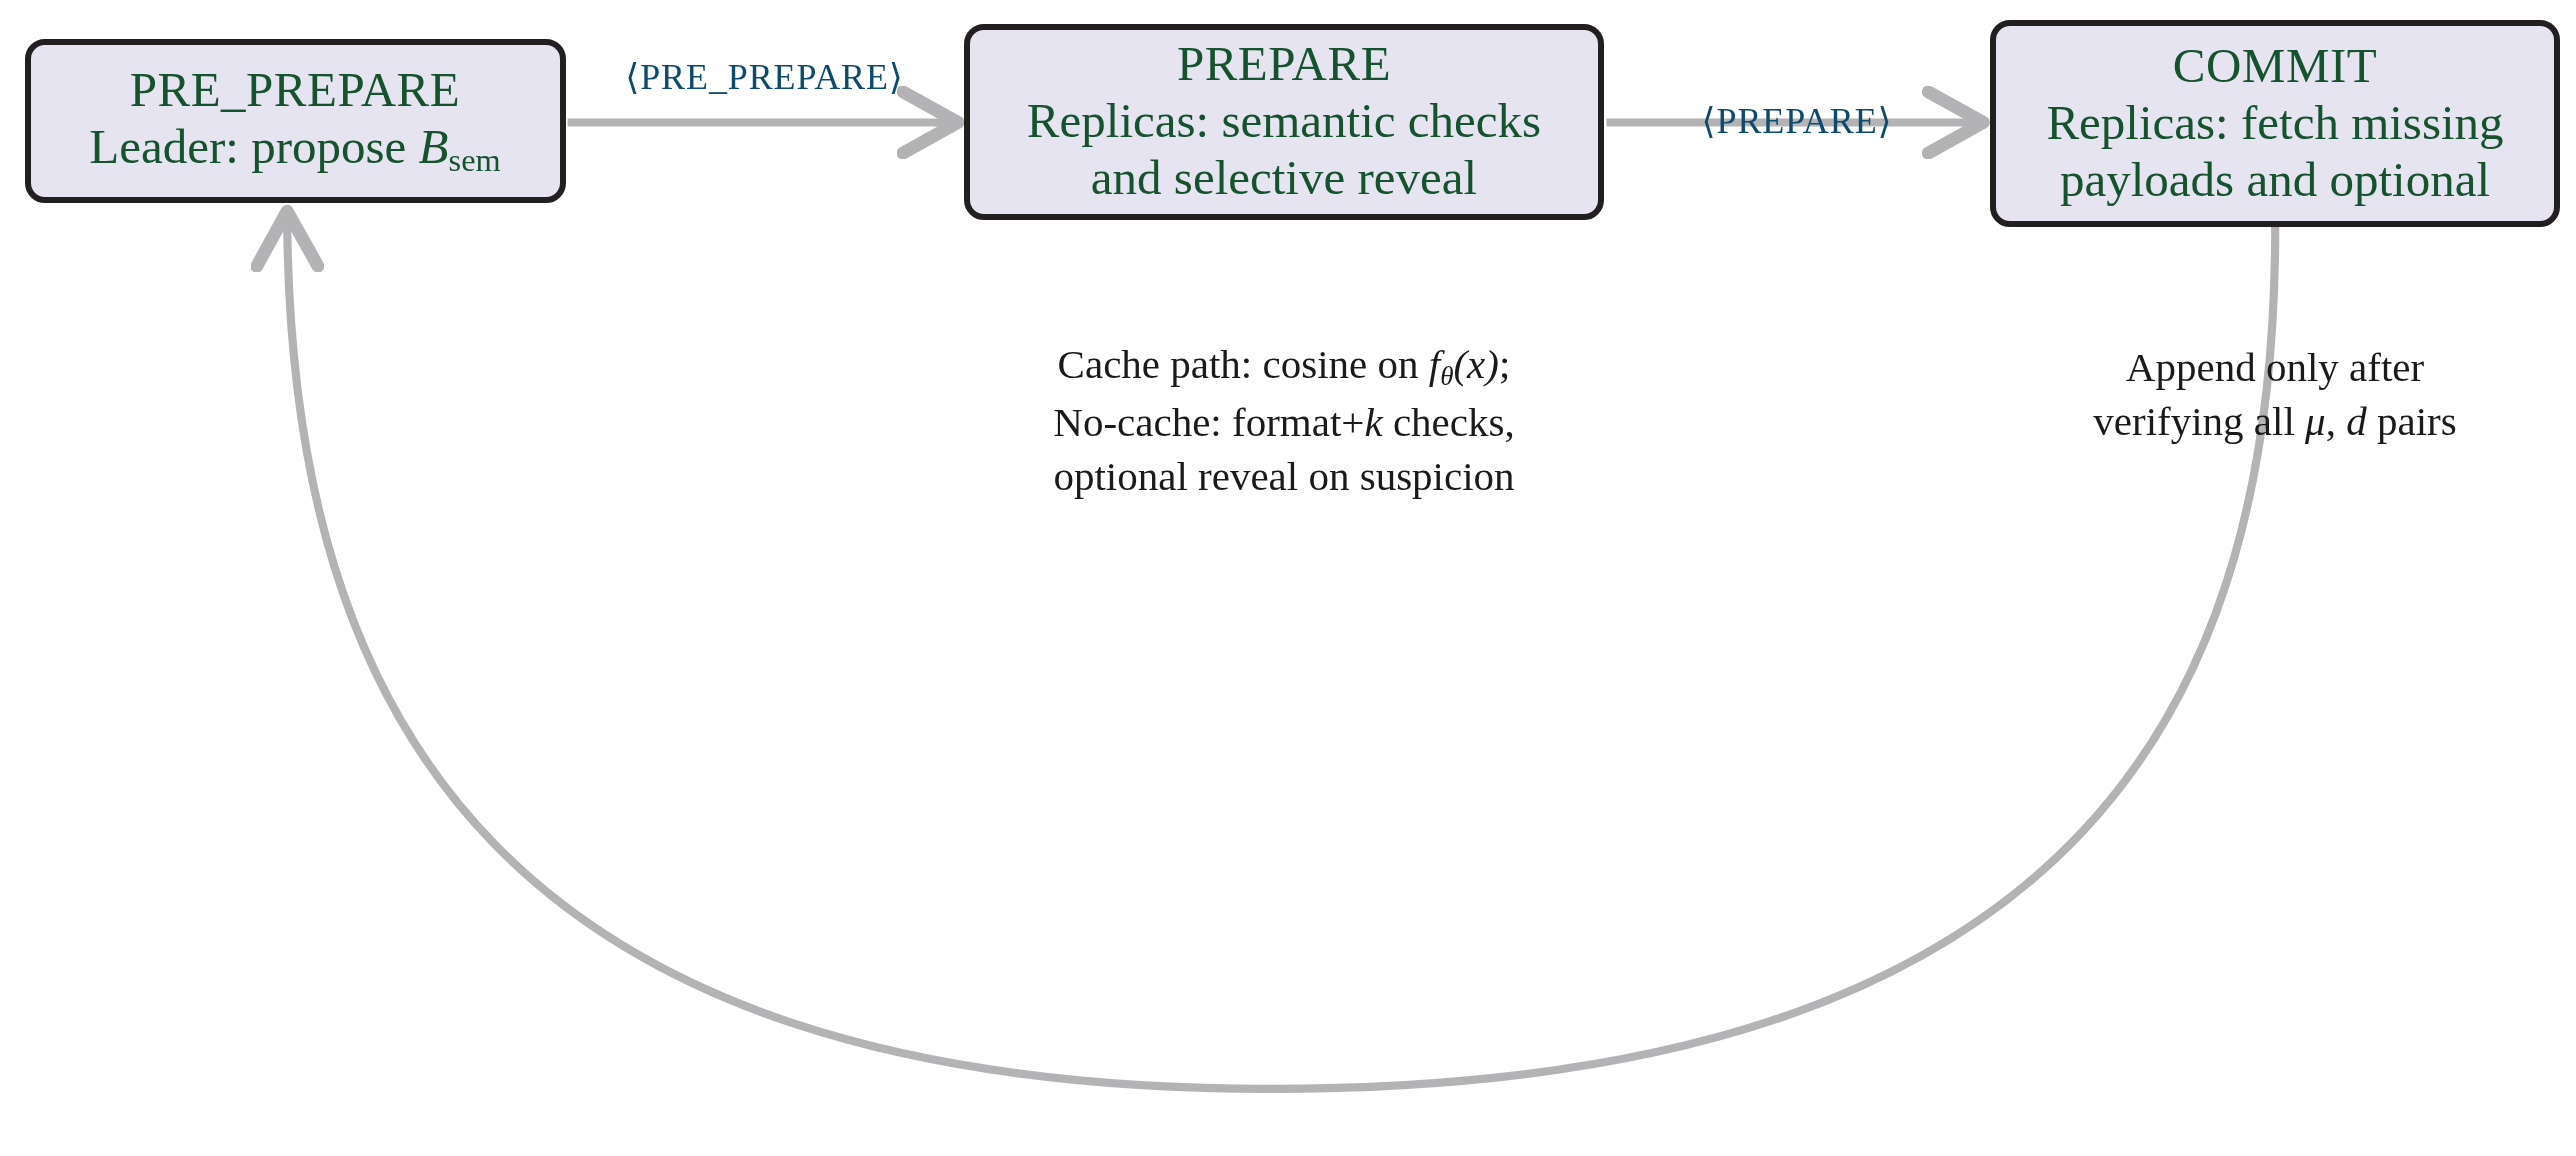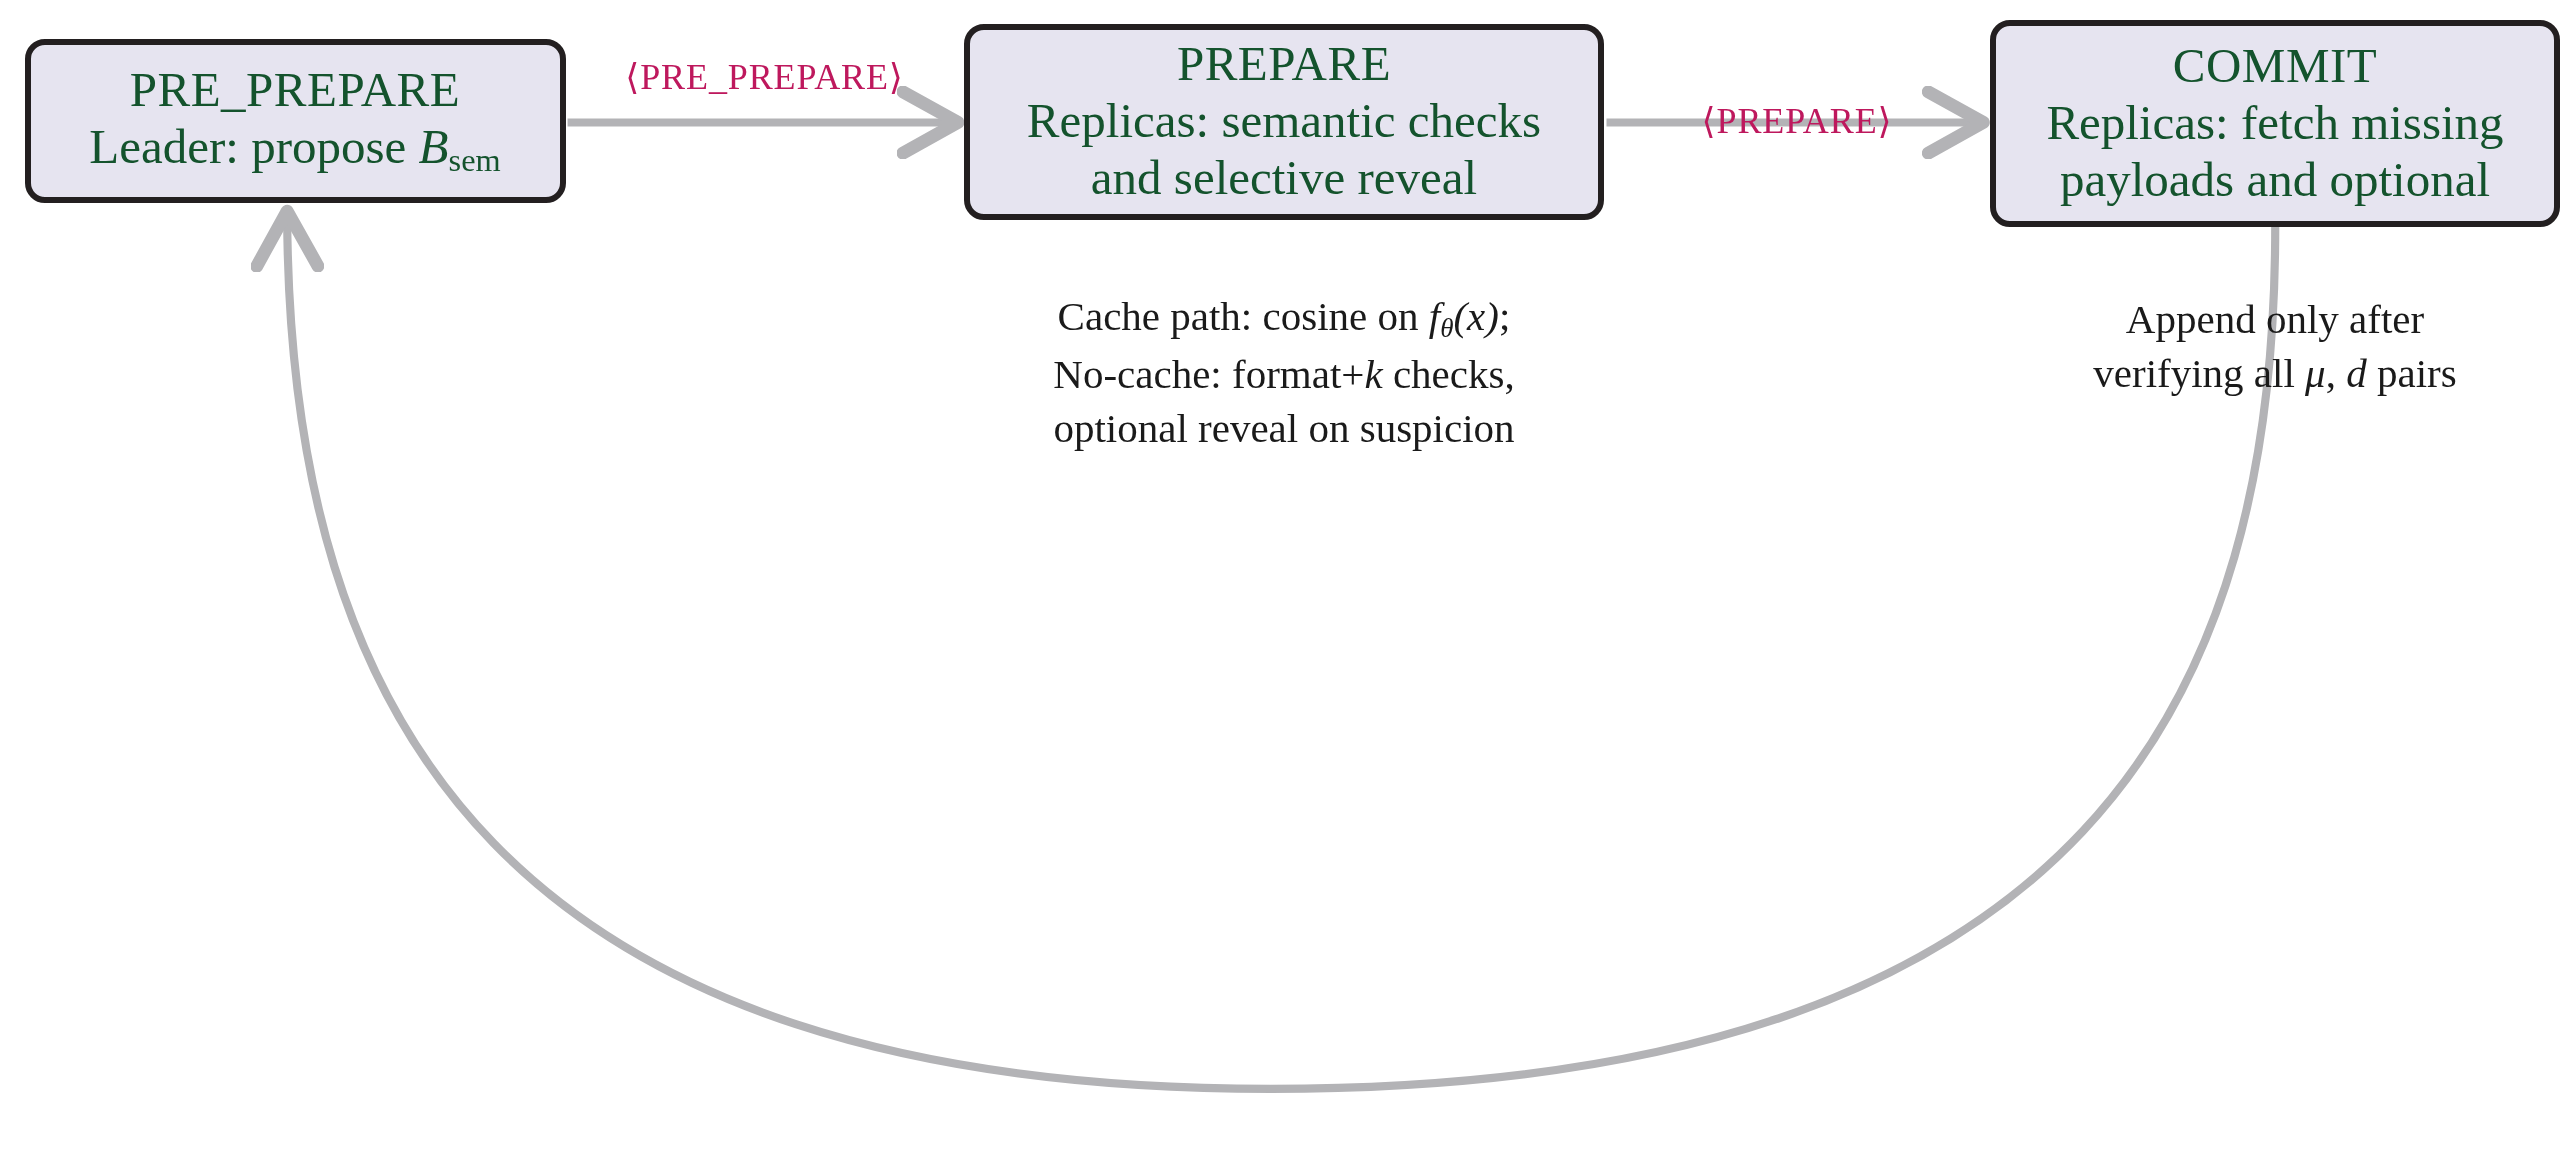--- a/index.html
+++ b/index.html
@@ -50,38 +50,39 @@
     position: absolute;
     left: 0; top: 0;
     width: 2576px;
     height: 1156px;
     pointer-events: none;
   }
 
   
   .edge-label {
     position: absolute;
-    color: #be185d;
+    color: #0c4a6e;
     font-size: 36px;
     white-space: nowrap;
     letter-spacing: 0.9px;
     text-align: center;
   }
   #label-pre-prepare { left: 565px;  top: 56px;  width: 399px; }
   #label-prepare     { left: 1604px; top: 56px;  width: 386px; margin-top: 44px; }
   #label-commit      { left: 1071px; top: 1106px; width: 418px; font-size: 40px; }
 
   
   .caption {
     position: absolute;
     color: #1a1a1a;
     font-size: 41px;
     line-height: 1.32;
     text-align: center;
     white-space: nowrap;
+    margin-top: 48px;
   }
   #caption-prepare { left: 964px; top: 289px; width: 640px; }
   #caption-commit  { left: 1990px; top: 292px; width: 570px; }
 
   
   .mi { font-style: italic; }
   .sub {
     font-size: 0.66em;
     vertical-align: -0.26em;
     font-style: normal;

